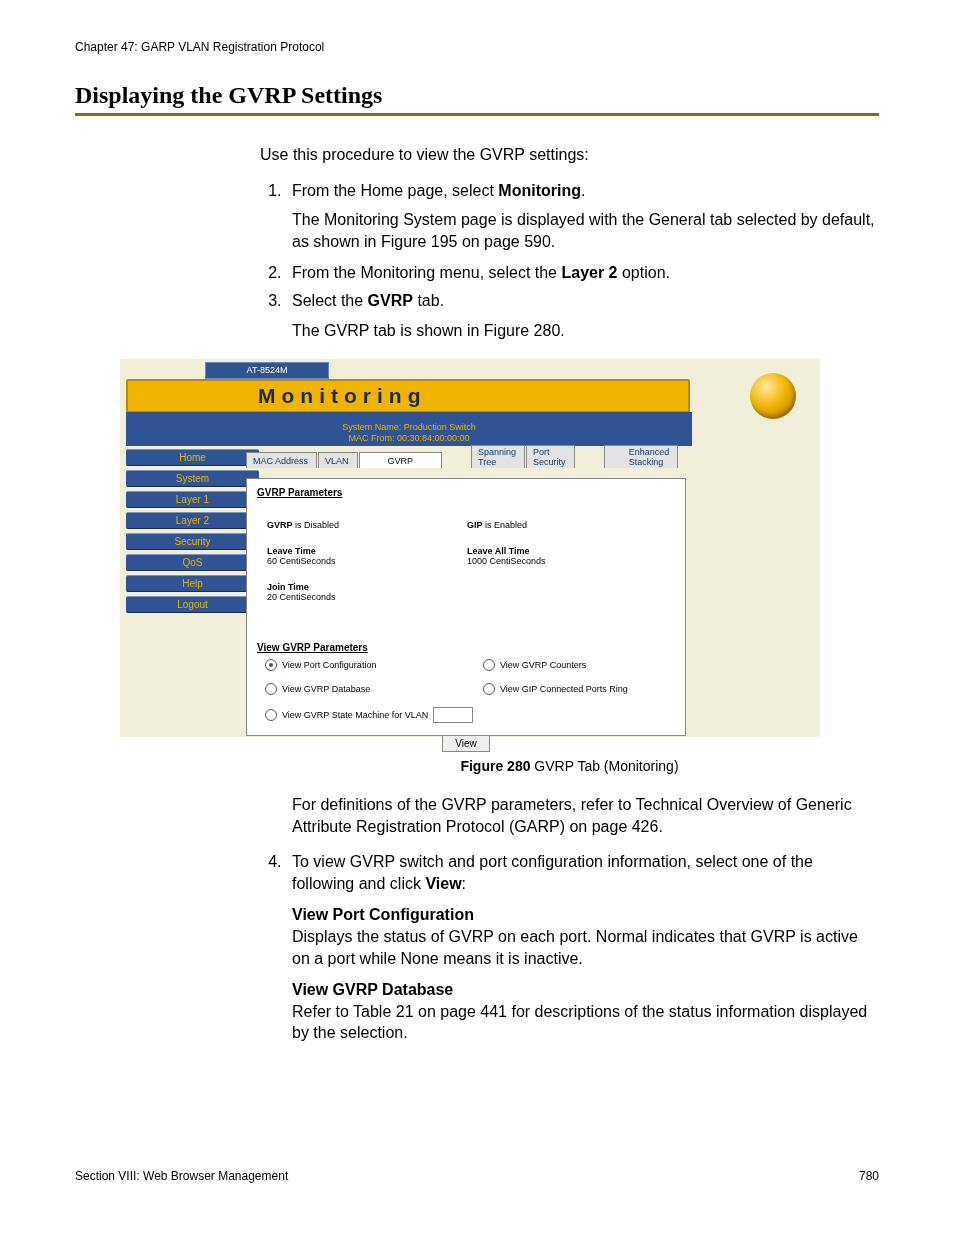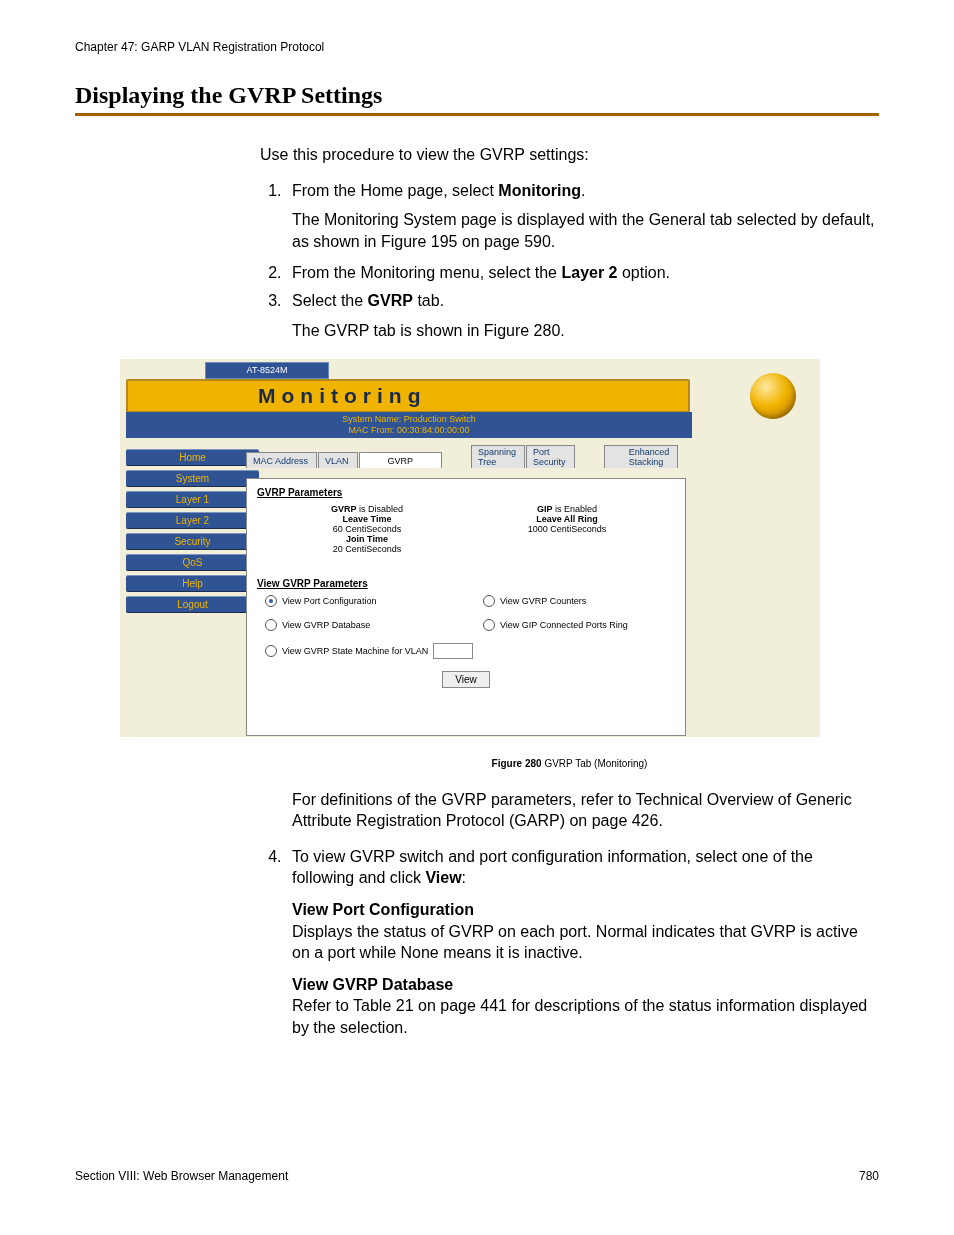--- a/index.html
+++ b/index.html
@@ -89,21 +89,21 @@
     line-height: 30px;
   }
   .sys-info {
     position: absolute;
     left: 6px; top: 53px; right: 128px;
     height: 24px;
     background: #2f5393;
     color: #f0b400;
     font-size: 9px;
     text-align: center;
-    padding-top: 2px;
+    padding-top: 10px;
     line-height: 11px;
   }
   .logo-ball {
     position: absolute;
     right: 24px; top: 14px;
     width: 46px; height: 46px;
     border-radius: 50%;
     background: radial-gradient(circle at 35% 30%, #ffe8a0 0%, #f0b400 45%, #b47200 100%);
     box-shadow: inset -2px -3px 4px rgba(0,0,0,0.25);
   }
@@ -174,21 +174,21 @@
     text-decoration: underline;
     margin: 8px 0 6px 10px;
     font-size: 10px;
   }
   .params {
     display: flex;
     margin-left: 20px;
     font-size: 9px;
   }
   .params .col { width: 200px; }
-  .params .lbl { margin: 0 0; text-align: center; }
+  .params .lbl { margin: 16px 0; }
   .params .lbl b { font-weight: bold; }
   .view-sec-title {
     font-weight: bold;
     text-decoration: underline;
     margin: 24px 0 6px 10px;
     font-size: 10px;
   }
   .radio-grid {
     margin-left: 18px;
     font-size: 9px;
@@ -228,21 +228,21 @@
     display: inline-block;
     border: 1px solid #888;
     background: #efefef;
     font-size: 10px;
     padding: 2px 12px;
     cursor: pointer;
   }
 
   .fig-caption {
     text-align: center;
-    font-size: 10px;
+    font-size: 14px;
     margin: 20px 0 18px 0;
   }
   .fig-caption b { font-weight: bold; }
 
   .def-block .def-title {
     font-weight: bold;
     margin-top: 10px;
   }
 
   .footer {
@@ -318,21 +318,21 @@
     <div class="panel">
       <div class="panel-sec-title">GVRP Parameters</div>
       <div class="params">
         <div class="col">
           <div class="lbl"><b>GVRP</b><span> is Disabled</span></div>
           <div class="lbl"><b>Leave Time</b><br><span>60 CentiSeconds</span></div>
           <div class="lbl"><b>Join Time</b><br><span>20 CentiSeconds</span></div>
         </div>
         <div class="col">
           <div class="lbl"><b>GIP</b><span> is Enabled</span></div>
-          <div class="lbl"><b>Leave All Ring</b><br><span>1000 CentiSeconds</span></div>
+          <div class="lbl"><b>Leave All Time</b><br><span>1000 CentiSeconds</span></div>
         </div>
       </div>
 
       <div class="view-sec-title">View GVRP Parameters</div>
       <div class="radio-grid">
         <div class="row">
           <div class="cell left">
               <span class="radio sel"></span>
               <span>View Port Configuration</span>
             </div>

